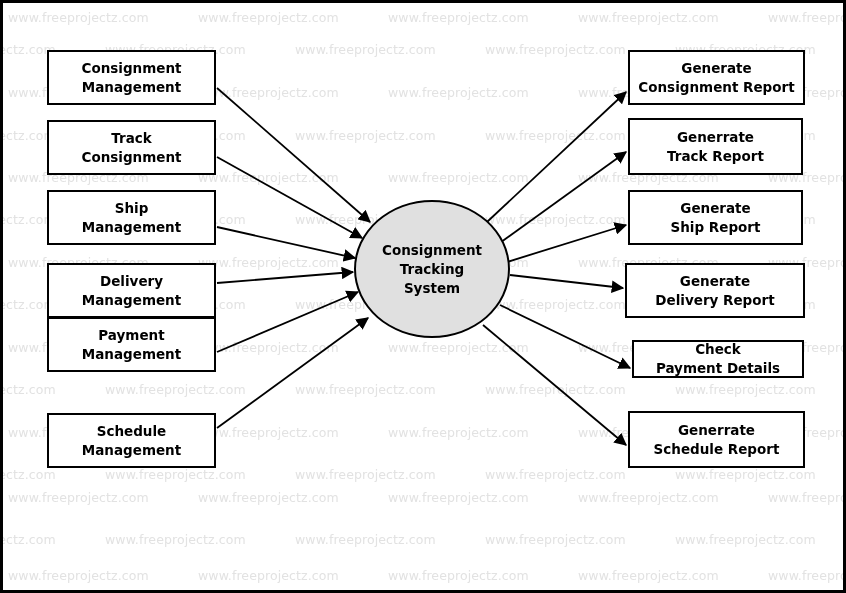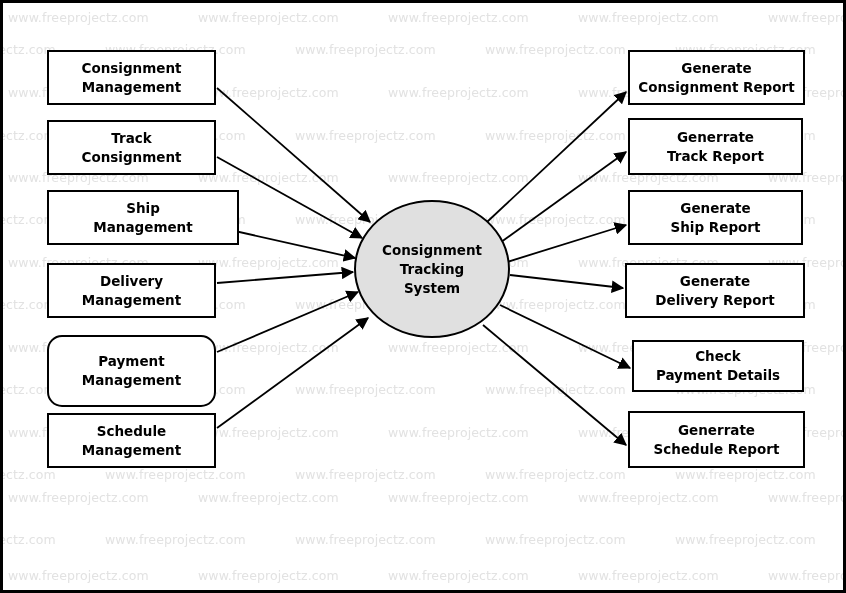--- a/index.html
+++ b/index.html
@@ -232,31 +232,31 @@
   <div class="entity" style="left:47px; top:50px; width:169px; height:55px;">
     <span class="label">Consignment
 Management</span>
   </div>
 
   <div class="entity" style="left:47px; top:120px; width:169px; height:55px;">
     <span class="label">Track
 Consignment</span>
   </div>
 
-  <div class="entity" style="left:47px; top:190px; width:192px; height:55px;">
+  <div class="entity" style="left:47px; top:190px; width:169px; height:55px;">
     <span class="label">Ship
 Management</span>
   </div>
 
   <div class="entity" style="left:47px; top:263px; width:169px; height:55px;">
     <span class="label">Delivery
 Management</span>
   </div>
 
-  <div class="entity" style="left:47px; top:335px; width:169px; height:72px;border-radius:15px;">
+  <div class="entity" style="left:47px; top:317px; width:169px; height:55px;">
     <span class="label">Payment
 Management</span>
   </div>
 
   <div class="entity" style="left:47px; top:413px; width:169px; height:55px;">
     <span class="label">Schedule
 Management</span>
   </div>
 
   <div class="process" style="left:354px; top:200px; width:156px; height:138px;">
@@ -278,21 +278,21 @@
   <div class="entity" style="left:628px; top:190px; width:175px; height:55px;">
     <span class="label">Generate
 Ship Report</span>
   </div>
 
   <div class="entity" style="left:625px; top:263px; width:180px; height:55px;">
     <span class="label">Generate
 Delivery Report</span>
   </div>
 
-  <div class="entity" style="left:632px; top:340px; width:172px; height:52px;">
+  <div class="entity" style="left:632px; top:340px; width:172px; height:38px;">
     <span class="label">Check
 Payment Details</span>
   </div>
 
   <div class="entity" style="left:628px; top:411px; width:177px; height:57px;">
     <span class="label">Generrate
 Schedule Report</span>
   </div>
 
 

